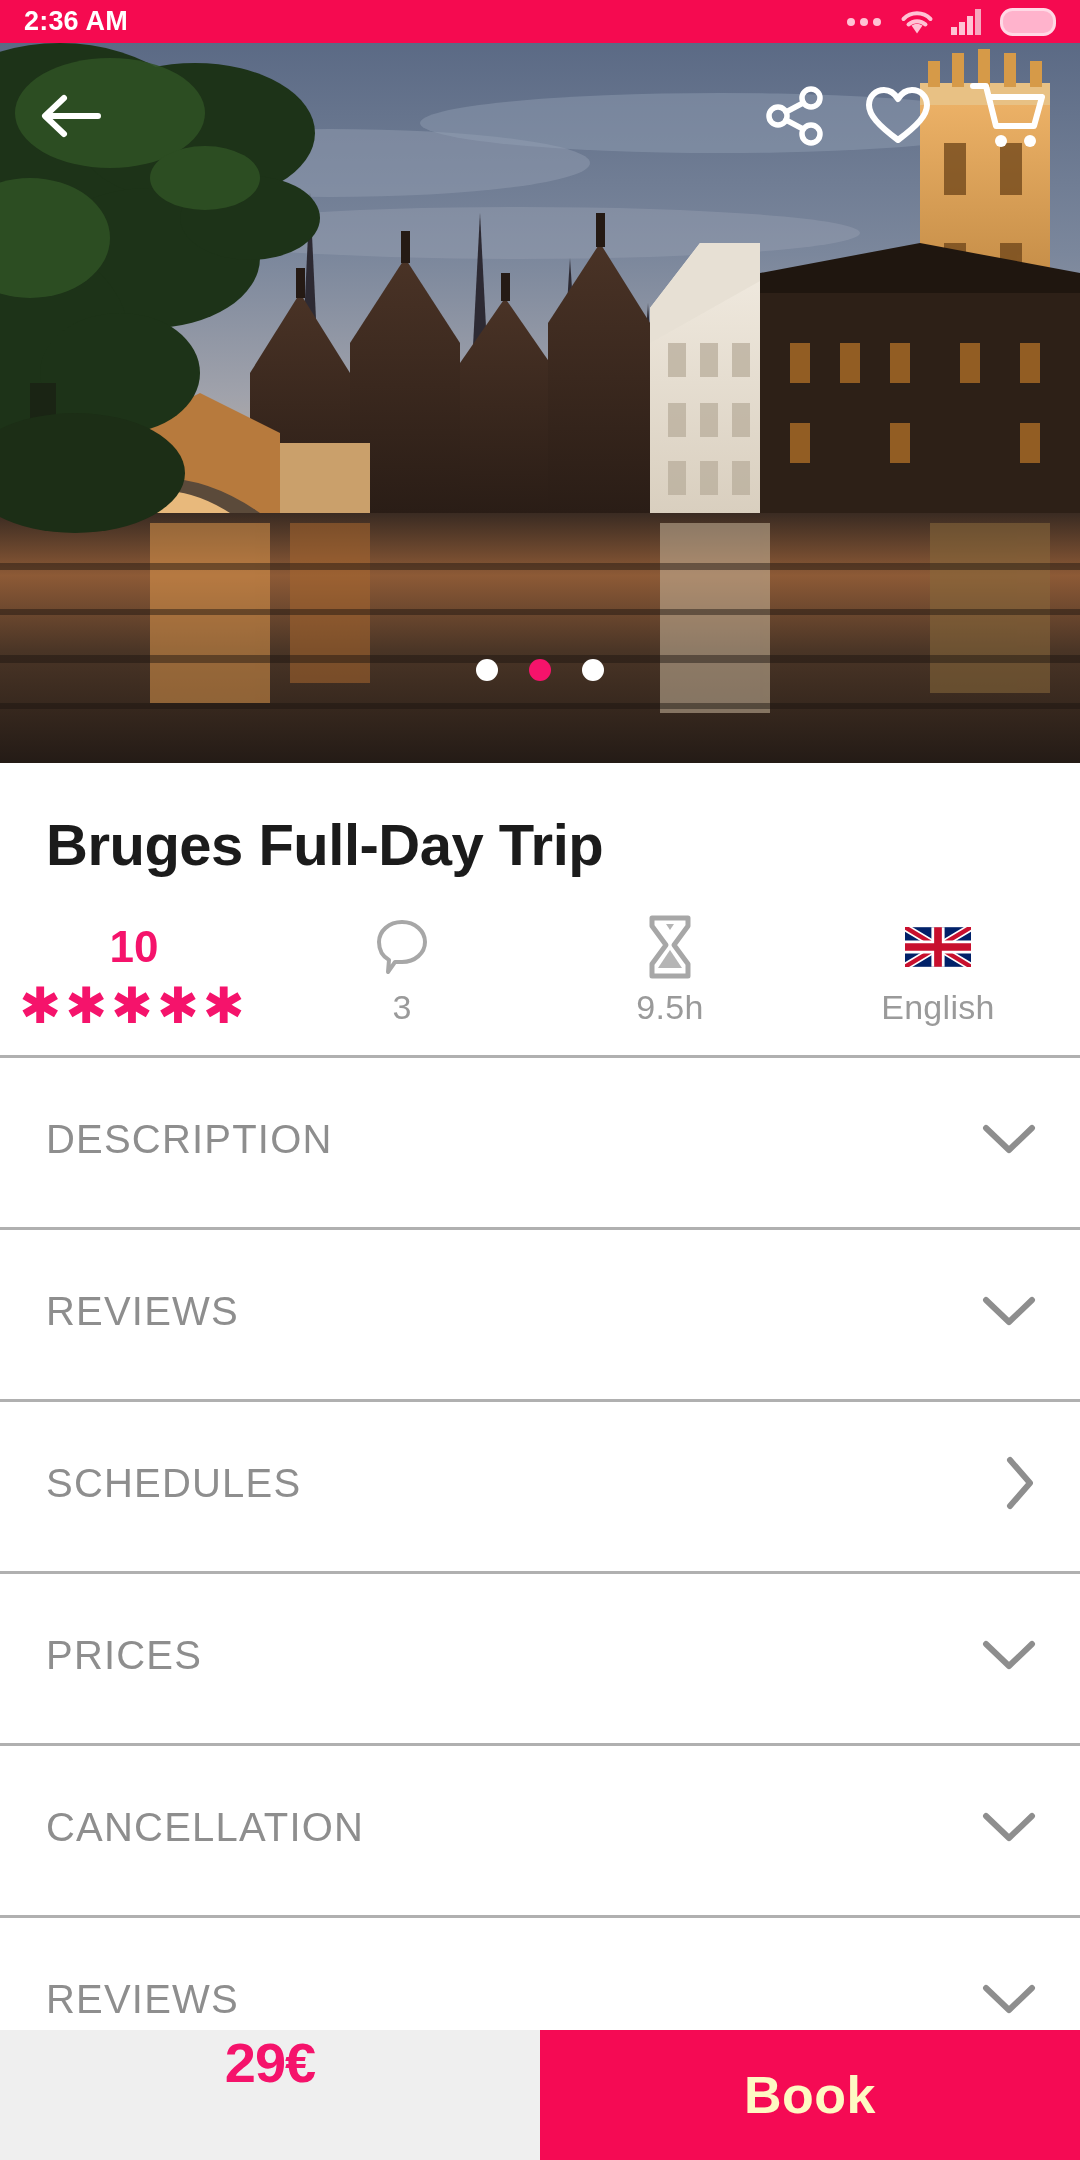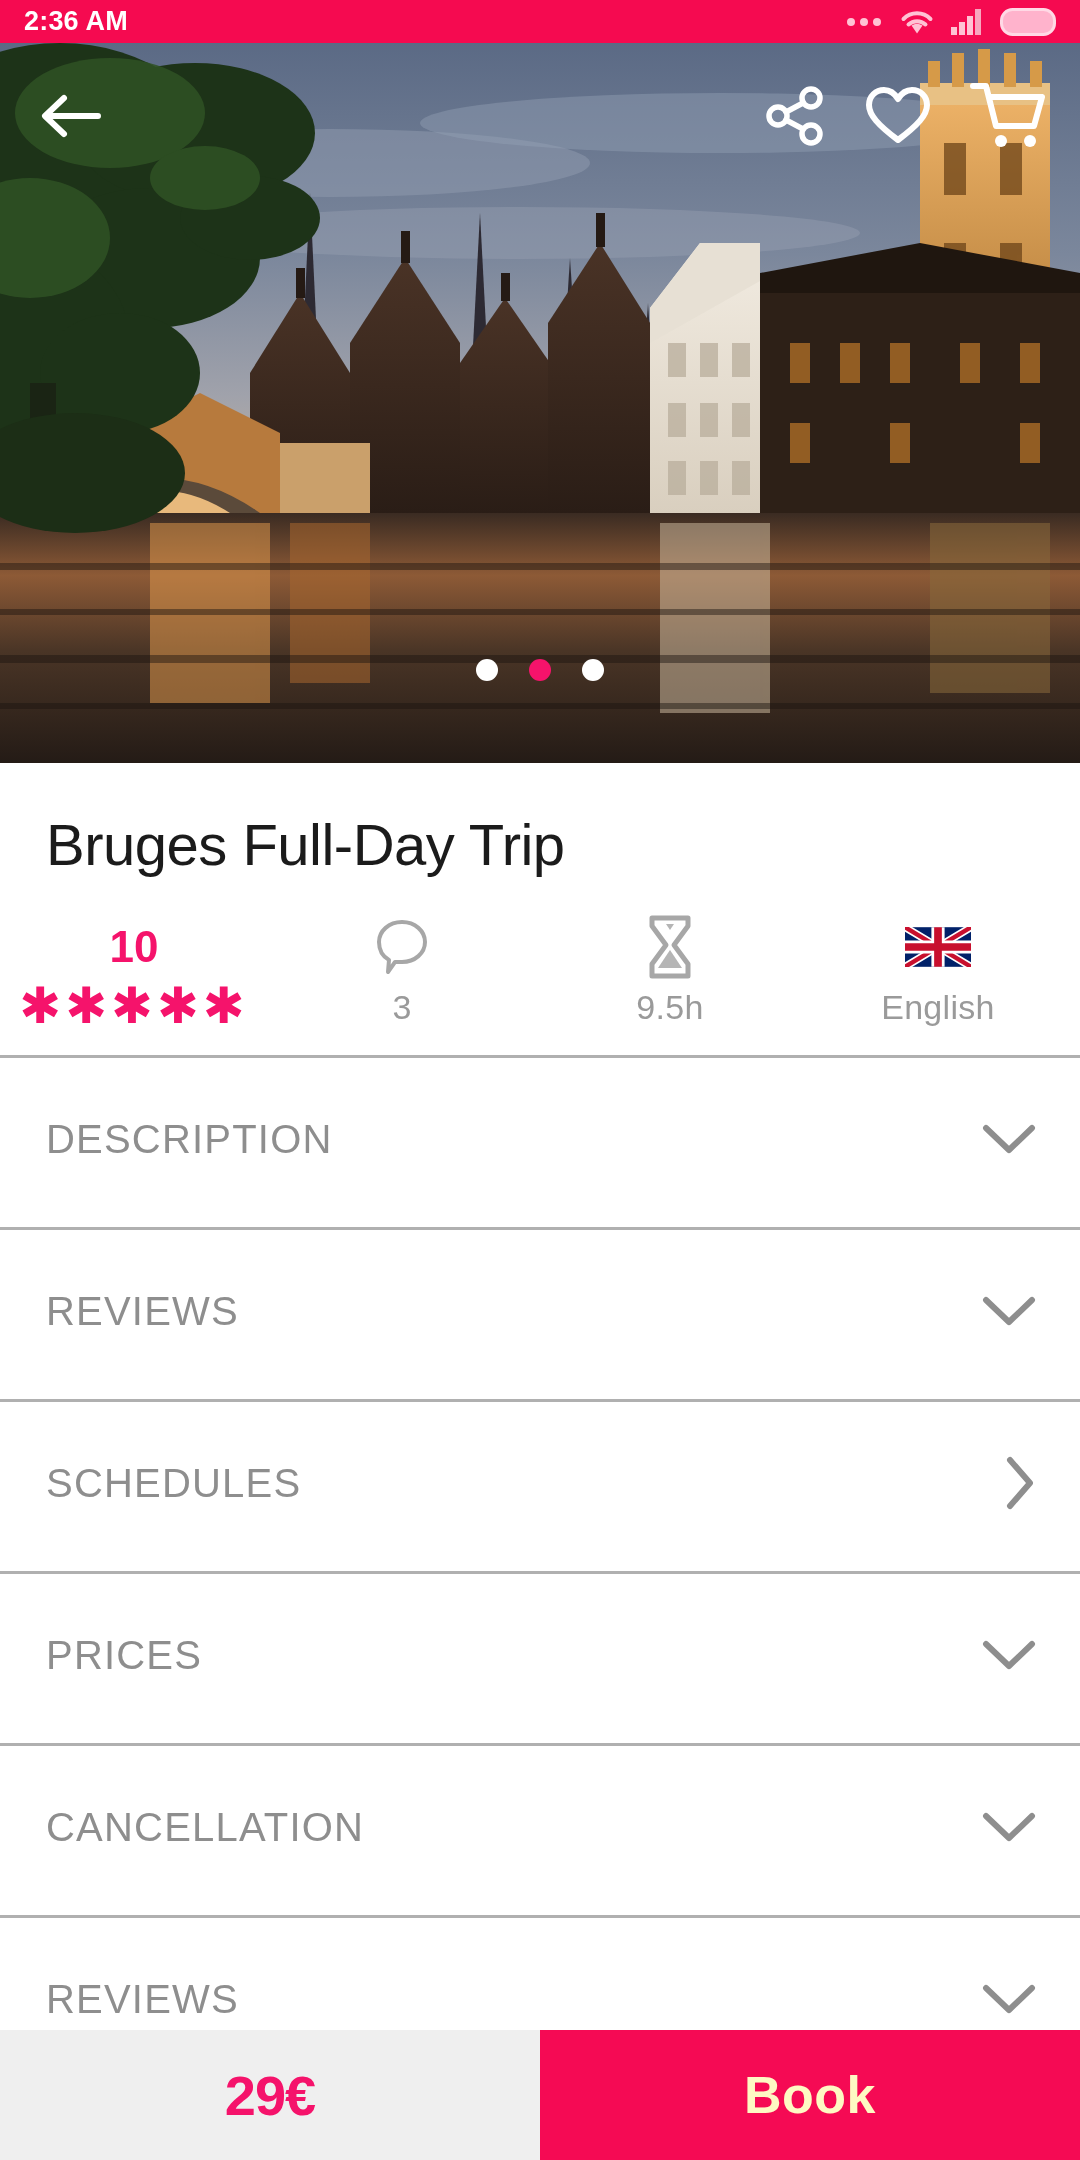--- a/index.html
+++ b/index.html
@@ -115,21 +115,21 @@
   .carousel-dots span.active {
     background: #f5136b;
   }
 
   
   .content {
     background: #ffffff;
   }
   .title {
     font-size: 58px;
-    font-weight: normal;
+    font-weight: bold;
     color: #1b1b1b;
     padding: 52px 46px 0 46px;
     letter-spacing: -0.5px;
     line-height: 1.05;
   }
 
   
   .info-row {
     display: flex;
     align-items: flex-start;
@@ -204,21 +204,21 @@
     left: 0;
     bottom: 0;
     width: 1080px;
     height: 130px;
     display: flex;
   }
   .price-box {
     width: 540px;
     background: #efefef;
     display: flex;
-    align-items: center;
+    align-items: flex-start;
     justify-content: center;
   }
   .price-text {
     color: #f5136b;
     font-size: 56px;
     font-weight: bold;
     letter-spacing: -1px;
   }
   .book-box {
     width: 540px;

